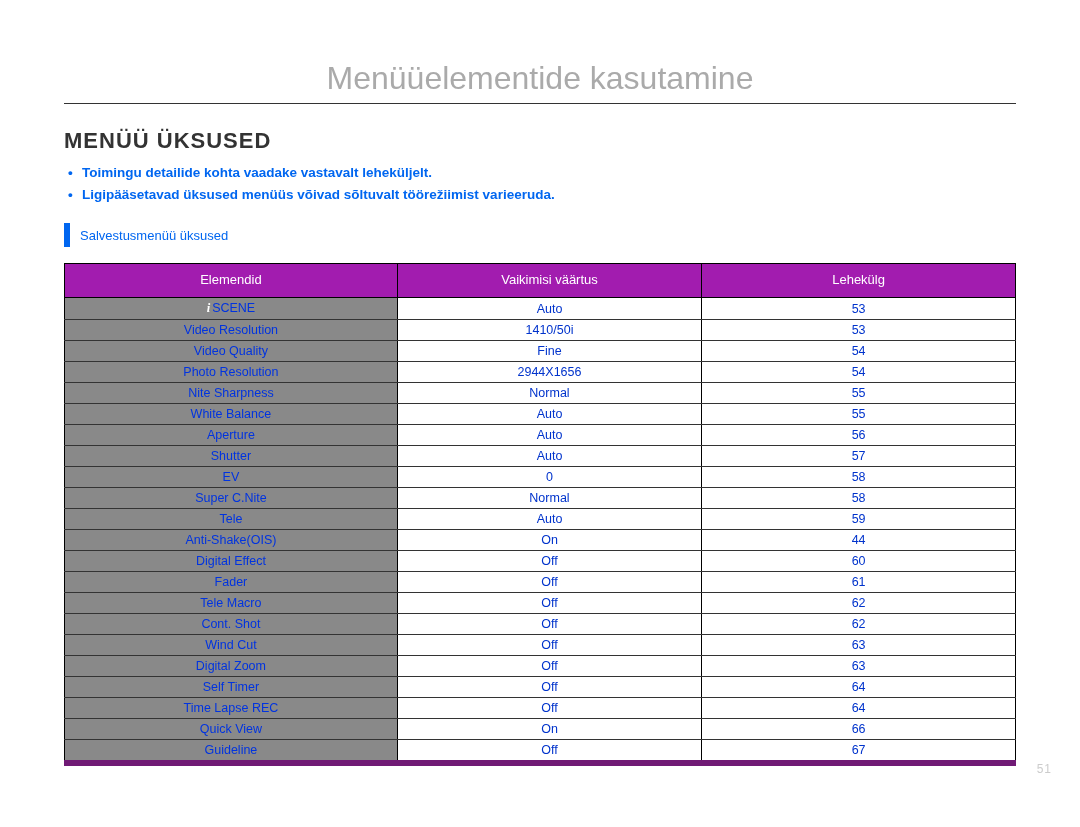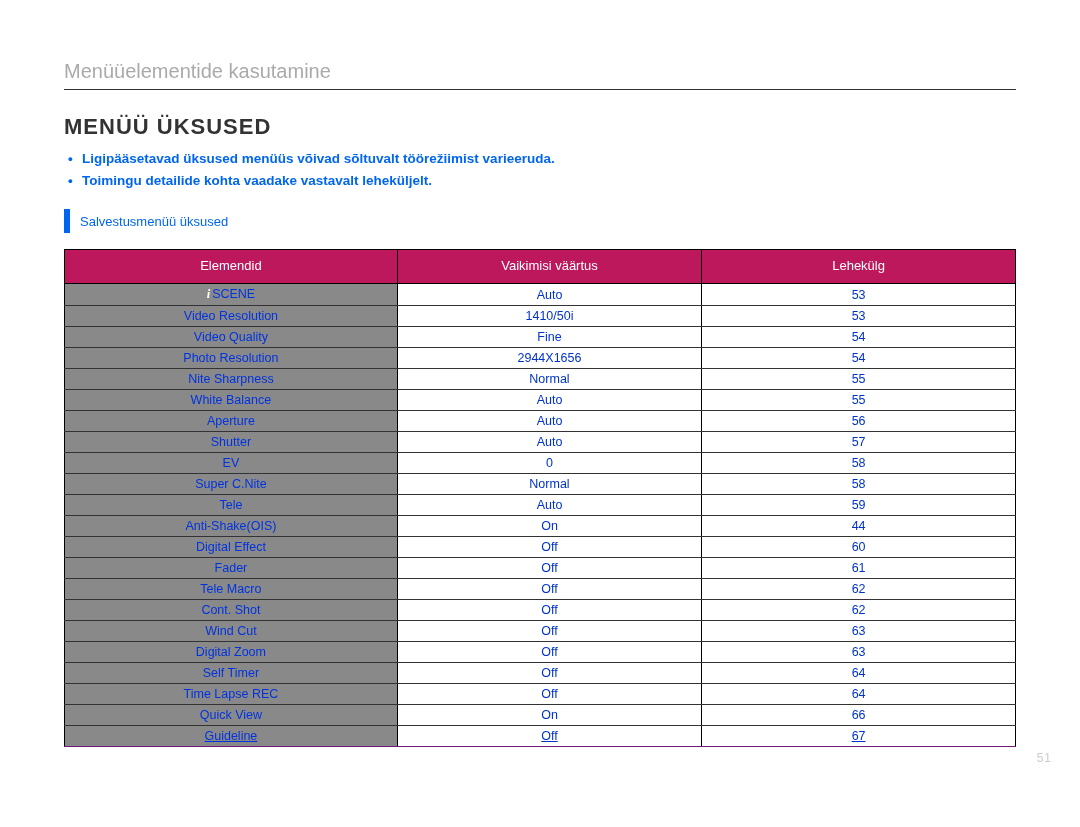--- a/index.html
+++ b/index.html
@@ -8,22 +8,22 @@
     background: #fff;
     font-family: Arial, Helvetica, sans-serif;
     color: #333;
     width: 1080px;
   }
   .page {
     padding: 60px 64px 40px 64px;
     position: relative;
   }
   .page-header {
-    text-align: left;
-    font-size: 20px;
+    text-align: center;
+    font-size: 32px;
     font-weight: 300;
     color: #aaa;
     font-family: "Segoe UI Light", "Helvetica Neue", Arial, sans-serif;
     margin-bottom: 6px;
   }
   .header-rule {
     border: none;
     border-top: 1px solid #333;
     margin: 0 0 24px 0;
   }
@@ -69,21 +69,21 @@
     font-size: 13px;
     color: #0066f0;
     font-weight: 400;
   }
 
   .tbl {
     width: 100%;
     border-collapse: collapse;
   }
   .tbl th {
-    background: #be185d;
+    background: #a21caf;
     color: #fff;
     font-weight: 400;
     font-size: 13px;
     padding: 8px 6px 10px 6px;
     border-left: 1px solid #000;
     border-right: 1px solid #000;
     border-top: 1px solid #000;
     border-bottom: 1px solid #000;
   }
   .tbl td {
@@ -93,57 +93,56 @@
     border-left: 1px solid #000;
     border-right: 1px solid #000;
     border-bottom: 1px solid #333;
     color: #0033cc;
   }
   .tbl td.col-elem {
     background: #898989;
     color: #0033e0;
   }
   .tbl tbody tr:last-child td {
-    border-bottom: 1px solid #701a75;
-    text-decoration: underline;
+    border-bottom: 6px solid #701a75;
   }
   .col-elem { width: 35%; }
   .col-def  { width: 32%; }
   .col-page { width: 33%; }
 
   .scene-icon {
     font-family: Georgia, "Times New Roman", serif;
     font-style: italic;
     font-weight: bold;
     color: #fff;
     margin-right: 2px;
   }
 
   .page-num {
     position: absolute;
     right: 28px;
-    bottom: 22px;
+    bottom: 30px;
     font-size: 12px;
     color: #ccc;
     letter-spacing: 1px;
   }
 </style>
 </head>
 <body>
 
 <div class="page">
 
   <div class="page-header">Menüüelementide kasutamine</div>
   <hr class="header-rule">
 
   <div class="title">MENÜÜ ÜKSUSED</div>
 
   <ul class="bullets">
+    <li>Toimingu detailide kohta vaadake vastavalt leheküljelt.</li>
     <li>Ligipääsetavad üksused menüüs võivad sõltuvalt töörežiimist varieeruda.</li>
-    <li>Toimingu detailide kohta vaadake vastavalt leheküljelt.</li>
   </ul>
 
   <div class="section-heading-row">
     <div class="section-bar"></div>
     <div class="section-heading">Salvestusmenüü üksused</div>
   </div>
 
   <table class="tbl">
     <thead>
       <tr>

